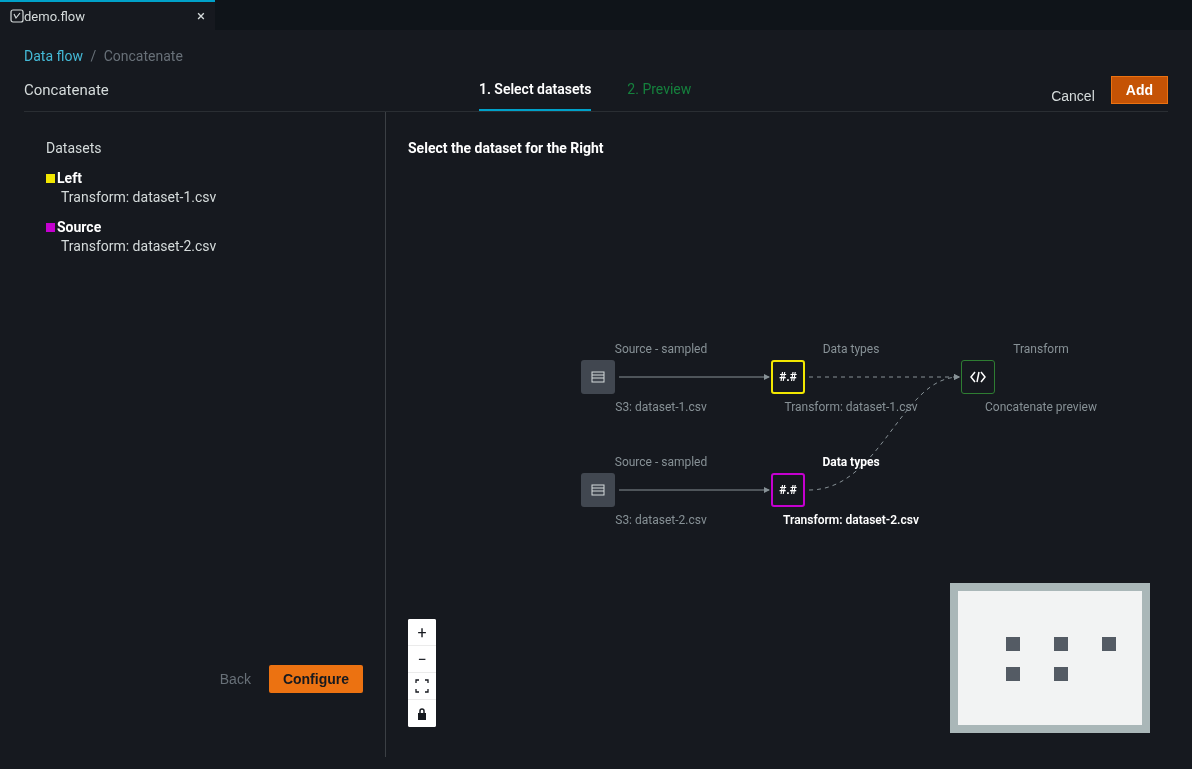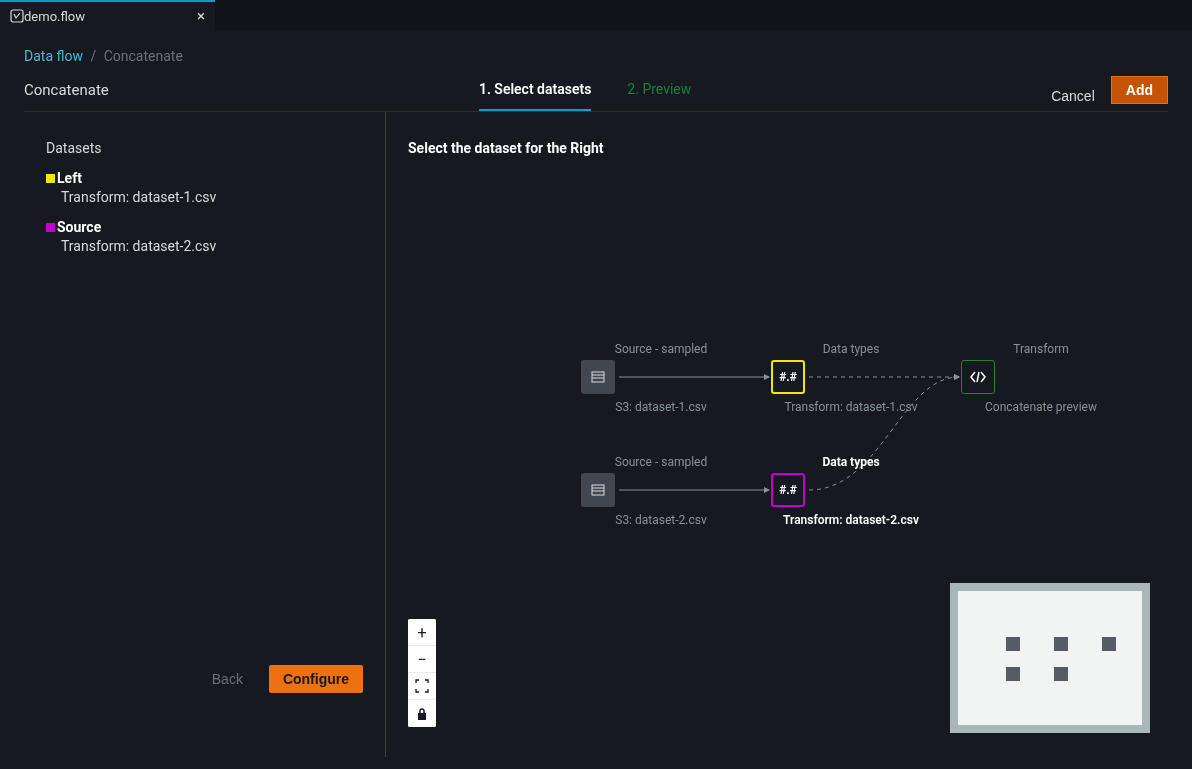--- a/index.html
+++ b/index.html
@@ -124,21 +124,21 @@
     margin-bottom: 14px;
   }
   .ds-item { margin-bottom: 14px; }
   .ds-item-title { display: flex; align-items: center; gap: 2px; font-size: 14px; font-weight: 700; color: #ffffff;}
   .ds-swatch { width: 9px; height: 9px; display: inline-block; }
   .ds-sub { margin-left: 15px; font-size: 14px; color: #d5dbdb; margin-top: 3px; }
   .sidebar-footer {
     margin-top: auto;
     display: flex;
     justify-content: flex-end;
-    gap: 26px;
+    gap: 18px;
     align-items: center;
     padding-bottom: 48px;
   }
   .btn-disabled {
     background: none; border: none; color: #687078; font-size: 14px; cursor: default;
   }
   .btn-orange {
     background: #ec7211;
     border: none;
     color: #16191f;

